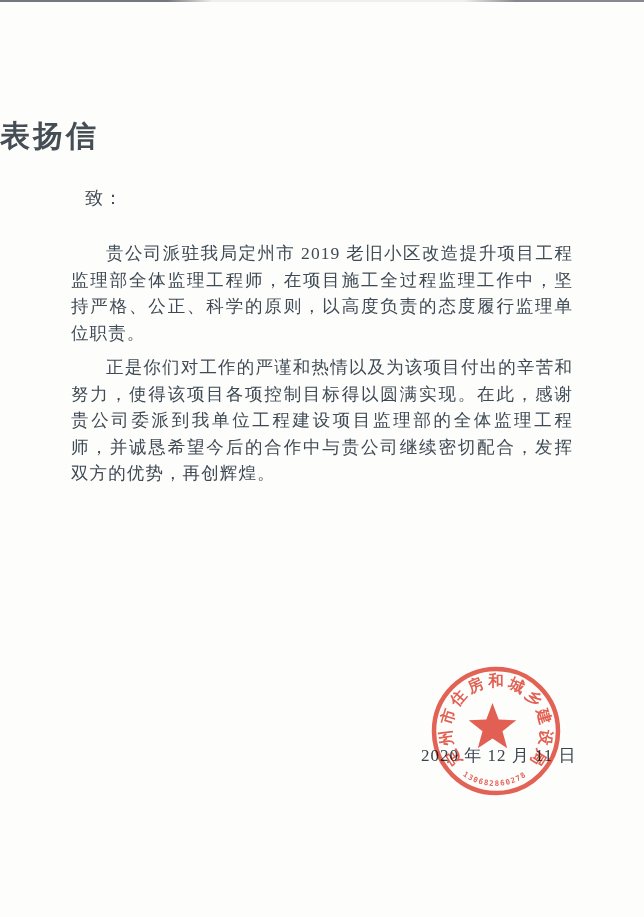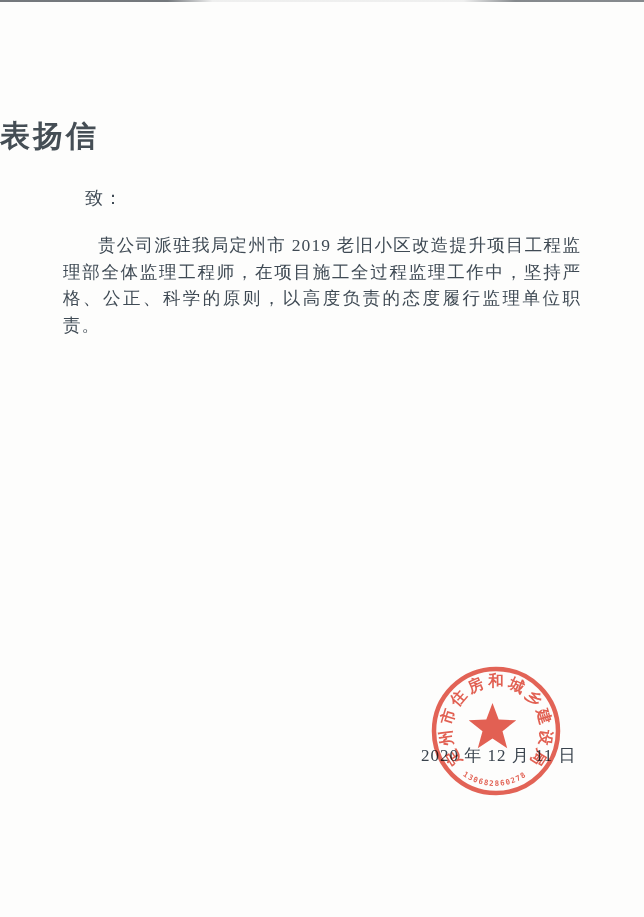--- a/index.html
+++ b/index.html
@@ -30,21 +30,21 @@
     position:absolute;top:186px;left:85px;
     display:flex;gap:20px;
     font-size:18px;letter-spacing:1px;
   }
   .body-text{
     position:absolute;top:232px;left:63px;width:518px;
     font-size:17.5px;line-height:26.5px;letter-spacing:1.1px;
     text-align:justify;text-align-last:left;
   }
   .body-text p{
-    margin:0;text-indent:2em;word-break:break-all;
+    margin:8px;text-indent:2em;word-break:break-all;
   }
   .date-line{
     position:absolute;top:744px;left:421px;
     font-size:17px;letter-spacing:1px;color:#39434d;
     white-space:nowrap;
   }
   .seal{
     position:absolute;top:664px;left:427px;
     width:140px;height:140px;
     mix-blend-mode:multiply;
@@ -73,20 +73,21 @@
   <div class="edge-top"></div>
 
   <h1 class="title">表扬信</h1>
 
   <div class="salutation">
     <span>致：</span>
   </div>
 
   <div class="body-text">
     <p>贵公司派驻我局定州市 2019 老旧小区改造提升项目工程监理部全体监理工程师，在项目施工全过程监理工作中，坚持严格、公正、科学的原则，以高度负责的态度履行监理单位职责。</p>
+    <p>正是你们对工作的严谨和热情以及为该项目付出的辛苦和努力，使得该项目各项控制目标得以圆满实现。在此，感谢贵公司委派到我单位工程建设项目监理部的全体监理工程师，并诚恳希望今后的合作中与贵公司继续密切配合，发挥双方的优势，再创辉煌。</p>
   </div>
 
   <div class="date-line">2020 年 12 月 11 日</div>
 
   <svg class="seal" viewBox="0 0 140 140" xmlns="http://www.w3.org/2000/svg">
     <circle class="ring" cx="69" cy="67" r="62"></circle>
     <polygon class="star" points="65.5,39 71.7,55.5 89.3,56.3 75.5,67.2 80.2,84.2 65.5,74.5 50.8,84.2 55.5,67.2 41.7,56.3 59.3,55.5"></polygon>
     <g>
         <text transform="translate(27.4 93.0) rotate(-122.0)" text-anchor="middle" dominant-baseline="middle" class="seal-char">定</text>
         <text transform="translate(20.4 73.5) rotate(-97.6)" text-anchor="middle" dominant-baseline="middle" class="seal-char">州</text>

